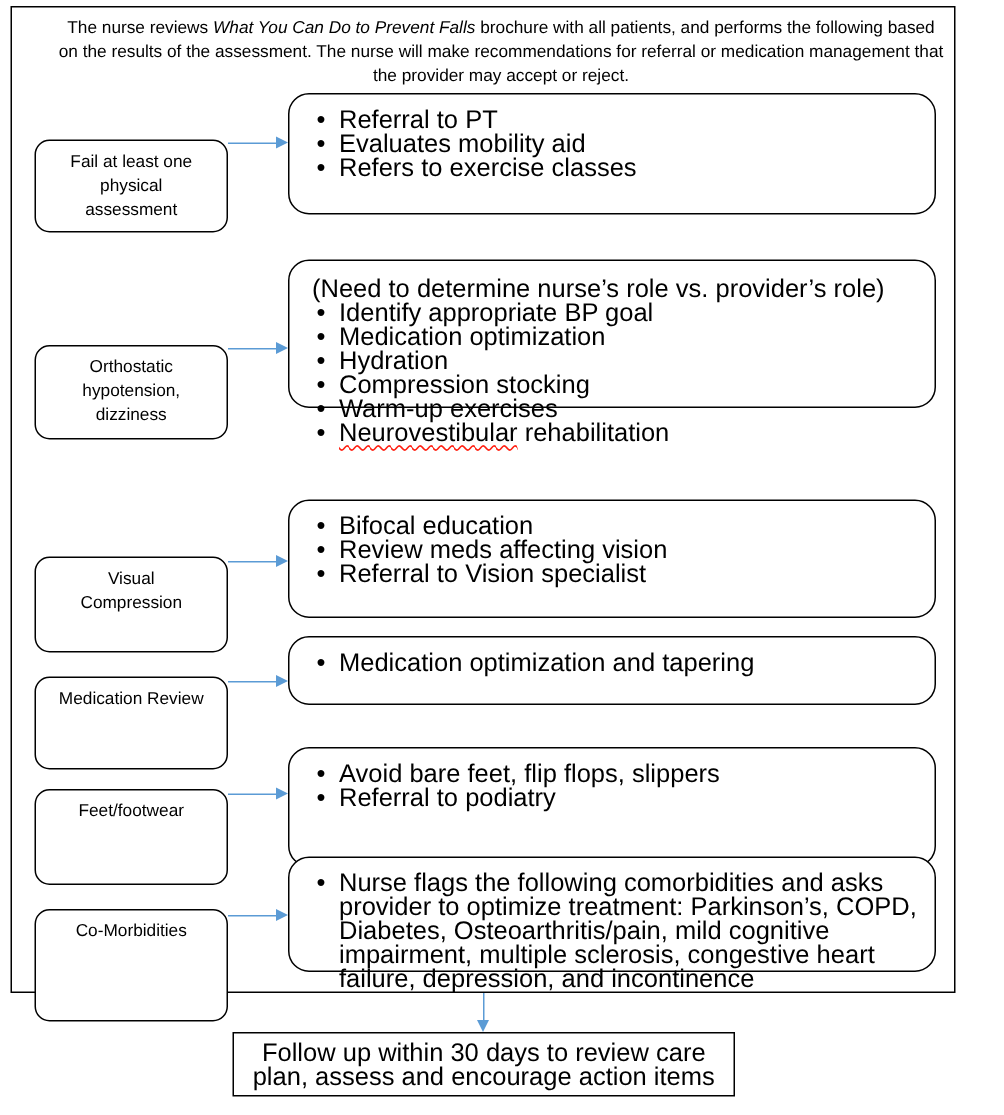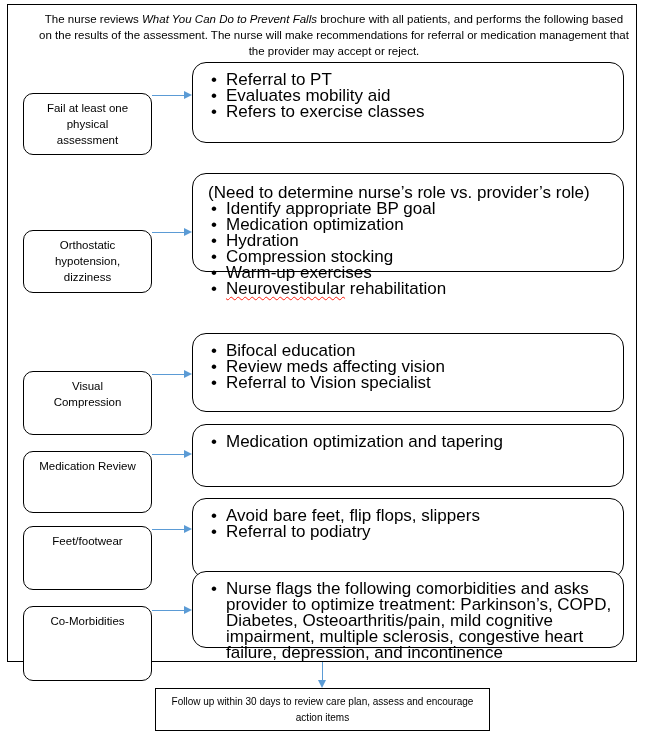--- a/index.html
+++ b/index.html
@@ -79,29 +79,29 @@
     position:absolute;left:0;top:18px;width:0;height:0;
     border-top:8px solid var(--arrow);
     border-left:4.5px solid transparent;
     border-right:4.5px solid transparent;
   }
 
   
   .footer{
     position:absolute;left:155px;top:688px;width:335px;height:43px;
     box-sizing:border-box;border:1.5px solid var(--border);
-    text-align:center;font-size:10px;line-height:16px;padding:5px 8px 0;
+    text-align:center;font-size:17px;line-height:16px;padding:5px 8px 0;
     background:var(--bg);
   }
 
   
   .lbox.row0{top:65px;height:62px}  .rbox.row0{top:62px;height:81px}   .harrow.row0{top:91px}
   .lbox.row1{top:202px;height:63px} .rbox.row1{top:173px;height:99px;padding-top:11px} .harrow.row1{top:228px}
   .lbox.row2{top:343px;height:64px} .rbox.row2{top:333px;height:79px}  .harrow.row2{top:370px}
-  .lbox.row3{top:423px;height:62px} .rbox.row3{top:424px;height:63px}  .harrow.row3{top:450px}
+  .lbox.row3{top:423px;height:62px} .rbox.row3{top:424px;height:46px}  .harrow.row3{top:450px}
   .lbox.row4{top:498px;height:64px} .rbox.row4{top:498px;height:80px}  .harrow.row4{top:525px}
   .lbox.row5{top:578px;height:75px} .rbox.row5{top:571px;height:77px}  .harrow.row5{top:606px}
 </style>
 </head>
 <body>
 
 <div class="canvas">
   <div class="outer"></div>
 
   <div class="intro"><span>The nurse reviews </span><em>What You Can Do to Prevent Falls</em><span> brochure with all patients, and performs the following based on the results of the assessment. The nurse will make recommendations for referral or medication management that the provider may accept or reject.</span></div>

